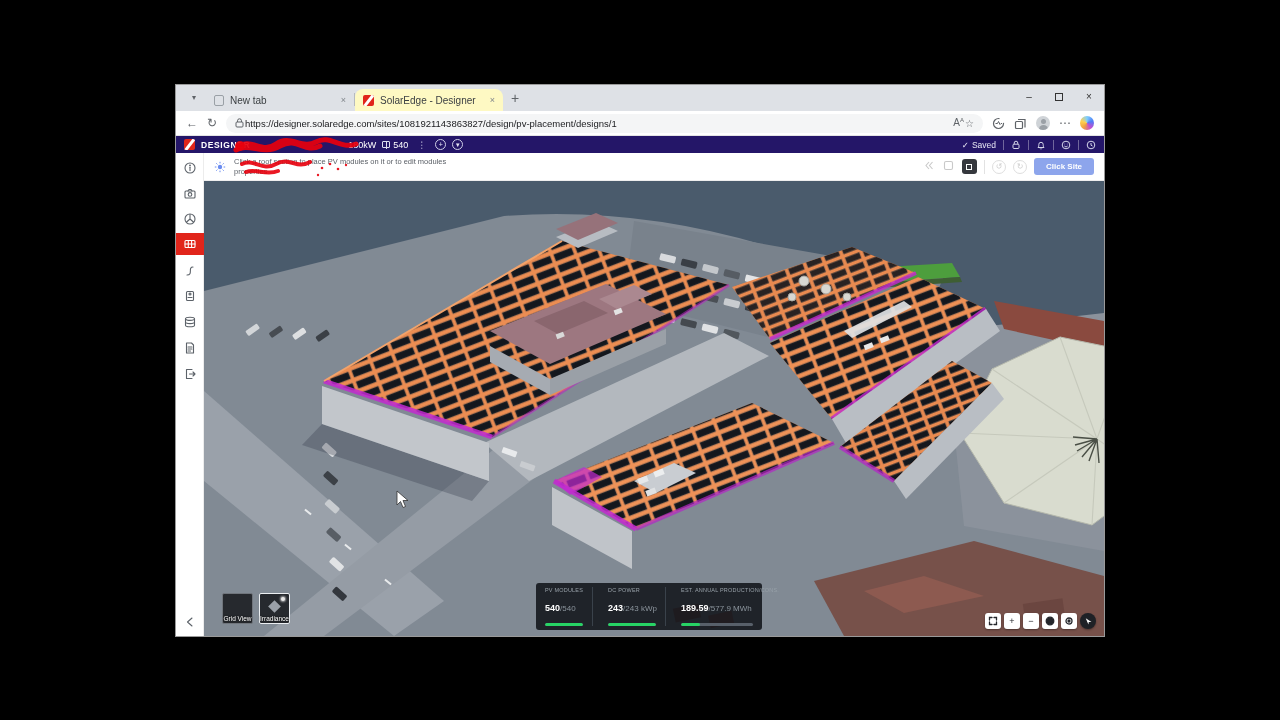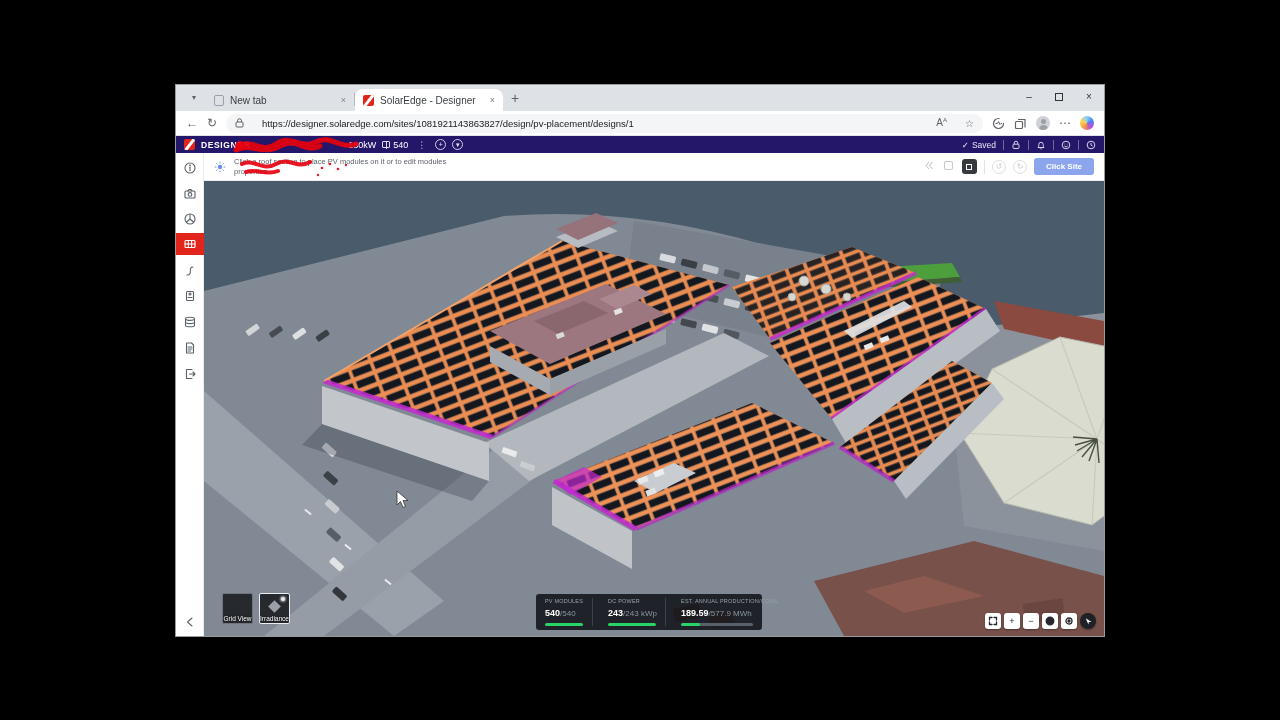--- a/index.html
+++ b/index.html
@@ -10,36 +10,36 @@
   
   .window { position:absolute; left:176px; top:85px; width:928px; height:551px;
             background:#fff; box-shadow:0 0 0 1px #9a9a9a; overflow:hidden; }
 
   .tabstrip { height:26px; background:#dee1e6; display:flex; align-items:flex-end; }
   .tab-chevron { width:20px; height:20px; margin:0 2px 3px 8px; text-align:center;
                  font-size:8px; color:#5f6368; line-height:20px; }
   .tab { height:22px; width:148px; display:flex; align-items:center; gap:6px;
          padding:0 8px; font-size:10px; color:#3c4043; }
   .tab .tab-close { margin-left:auto; font-size:9px; color:#80868b; }
-  .tab.active { background:#ffffff; border-radius:8px 8px 0 0; }
+  .tab.active { background:#fef9c3; border-radius:8px 8px 0 0; }
   .tab-sep { width:1px; height:13px; background:#b6bac0; margin-bottom:5px; }
   .page-ic { width:10px; height:11px; border:1px solid #9aa0a6; border-radius:2px; flex:none; }
   .se-ic { width:11px; height:11px; background:#e1251b; border-radius:2px; flex:none; position:relative; overflow:hidden; }
   .se-ic::after { content:""; position:absolute; left:4px; top:-2px; width:2.5px; height:16px;
                   background:#fff; transform:rotate(38deg); }
   .newtab-btn { font-size:14px; color:#5f6368; margin:0 0 5px 8px; }
   .win-controls { margin-left:auto; display:flex; height:26px; }
   .win-btn { width:30px; text-align:center; line-height:24px; font-size:10px; color:#333; }
   .maxi { display:inline-block; width:8px; height:8px; border:1px solid #333; margin-top:8px; }
 
   .urlrow { height:25px; background:#fff; border-bottom:1px solid #e4e4e4;
             display:flex; align-items:center; padding:0 10px; gap:9px; }
   .nav-ic { color:#5f6368; font-size:12px; }
   .url-field { flex:1; height:19px; background:#f4f5f6; border-radius:10px;
-               display:flex; align-items:center; gap:18px; padding:0 9px;
+               display:flex; align-items:center; gap:1px; padding:0 9px;
                font-size:9.5px; color:#202124; }
   .lock-svg { flex:none; }
   .url-text { flex:1; white-space:nowrap; overflow:hidden; }
   .fld-ic { color:#5f6368; font-size:10px; flex:none; }
   .read-aloud sup { font-size:6px; }
   .avatar { width:14px; height:14px; border-radius:50%; background:#cfd3d7; position:relative; overflow:hidden; }
   .avatar::before { content:""; position:absolute; left:4.5px; top:2.5px; width:5px; height:5px; border-radius:50%; background:#9aa0a6; }
   .avatar::after  { content:""; position:absolute; left:2.5px; top:8.5px; width:9px; height:7px; border-radius:5px 5px 0 0; background:#9aa0a6; }
   .copilot { width:14px; height:14px; border-radius:50%;
              background:conic-gradient(#7fd0ff,#4f7df7,#c44fd0,#f2a03f,#ffd24f,#7fd0ff); }
@@ -93,21 +93,21 @@
   .tile { width:31px; height:31px; background:#26292e; border:1px solid #70757c;
           border-radius:2px; position:relative; }
   .tile.selected { border-color:#eceff2; }
   .tile-label { position:absolute; bottom:1px; width:100%; text-align:center;
                 font-size:6.5px; color:#fff; text-shadow:0 0 2px #000; }
   .diamond { position:absolute; left:10px; top:8px; width:9px; height:9px;
              background:#9aa0a8; transform:rotate(45deg); }
   .tile-sun { position:absolute; right:4px; top:3px; width:4px; height:4px;
               border-radius:50%; background:#e8e8e8; box-shadow:0 0 2px 1px rgba(255,255,255,.6); }
 
-  .stats { position:absolute; left:332px; bottom:6px; width:226px; height:36px;
+  .stats { position:absolute; left:332px; bottom:6px; width:226px; height:47px;
            background:rgba(17,21,26,.88); border-radius:3px;
            display:flex; align-items:stretch; padding:4px 9px; }
   .stat { display:flex; flex-direction:column; justify-content:space-between; }
   .stat + .stat { border-left:1px solid #3a424b; padding-left:15px; margin-left:9px; }
   .stat-label { font-size:5.5px; color:#97a0a8; white-space:nowrap; letter-spacing:.2px; }
   .stat-vals { font-size:9px; font-weight:bold; color:#fff; line-height:1; white-space:nowrap; }
   .stat-suffix { font-size:8px; font-weight:normal; color:#8b949c; }
   .bar { height:3px; background:#58606a; border-radius:2px; overflow:hidden; }
   .bar-fill { height:100%; background:#27d465; border-radius:2px; }
 

